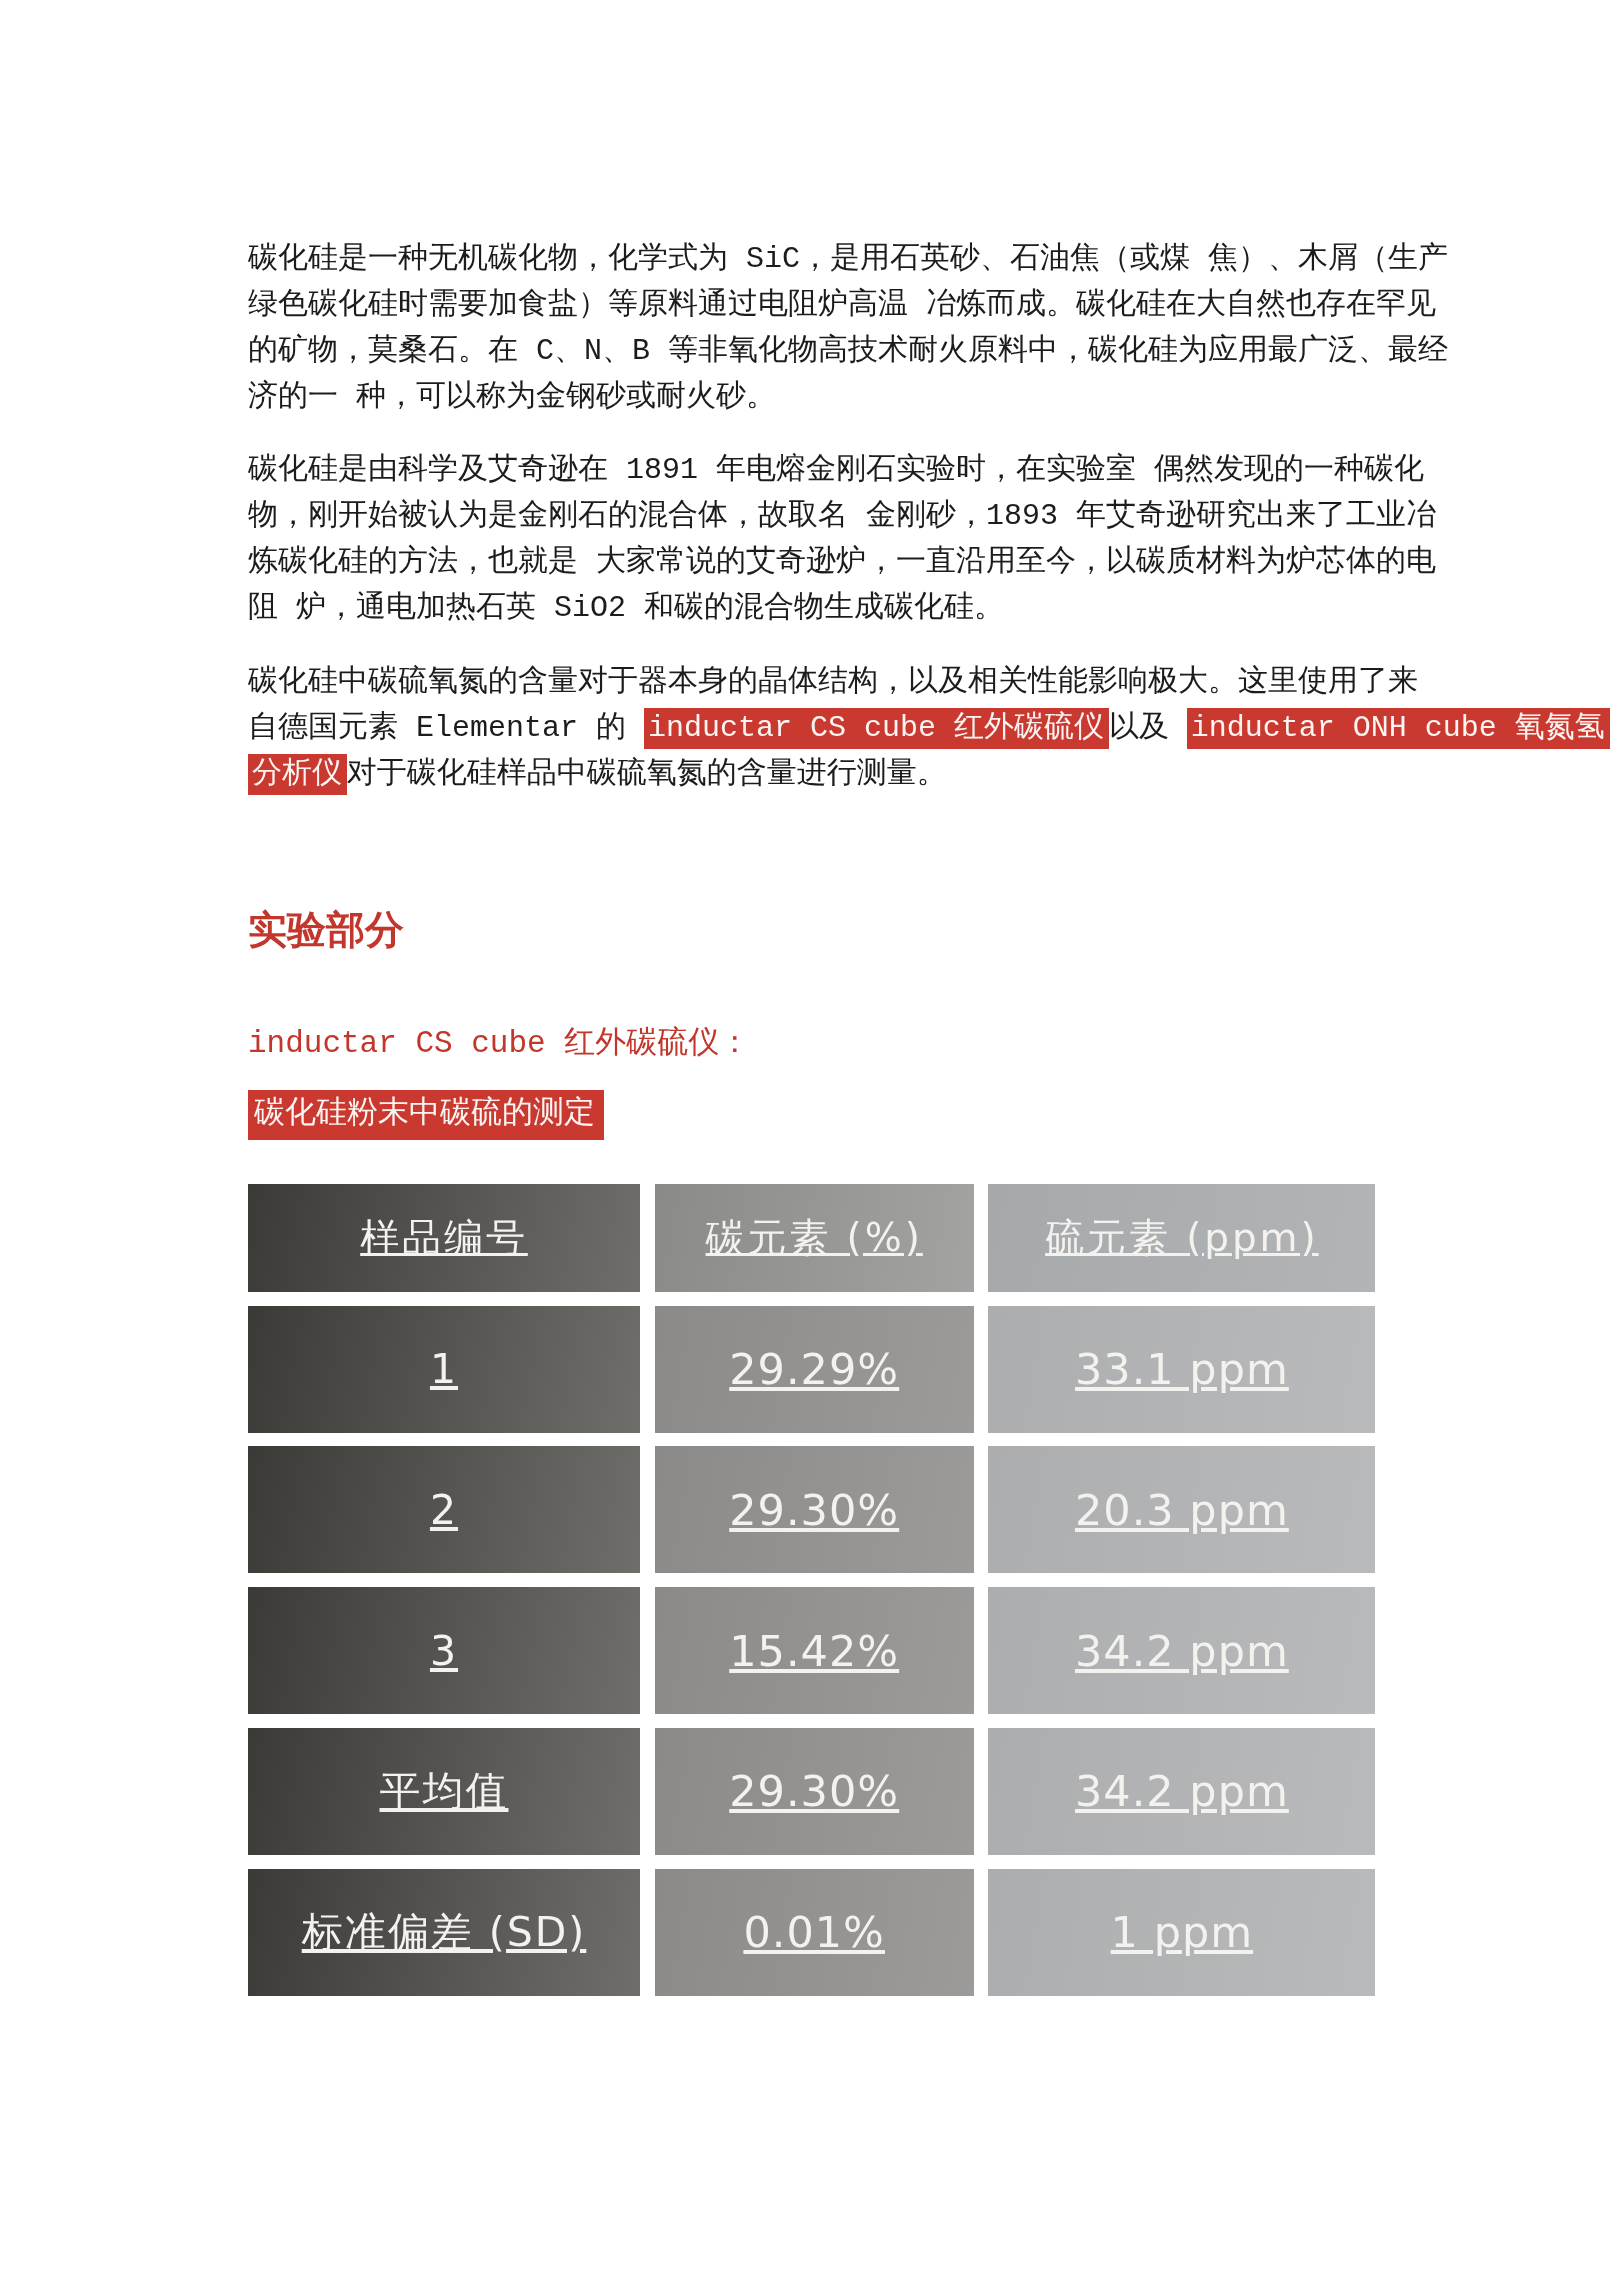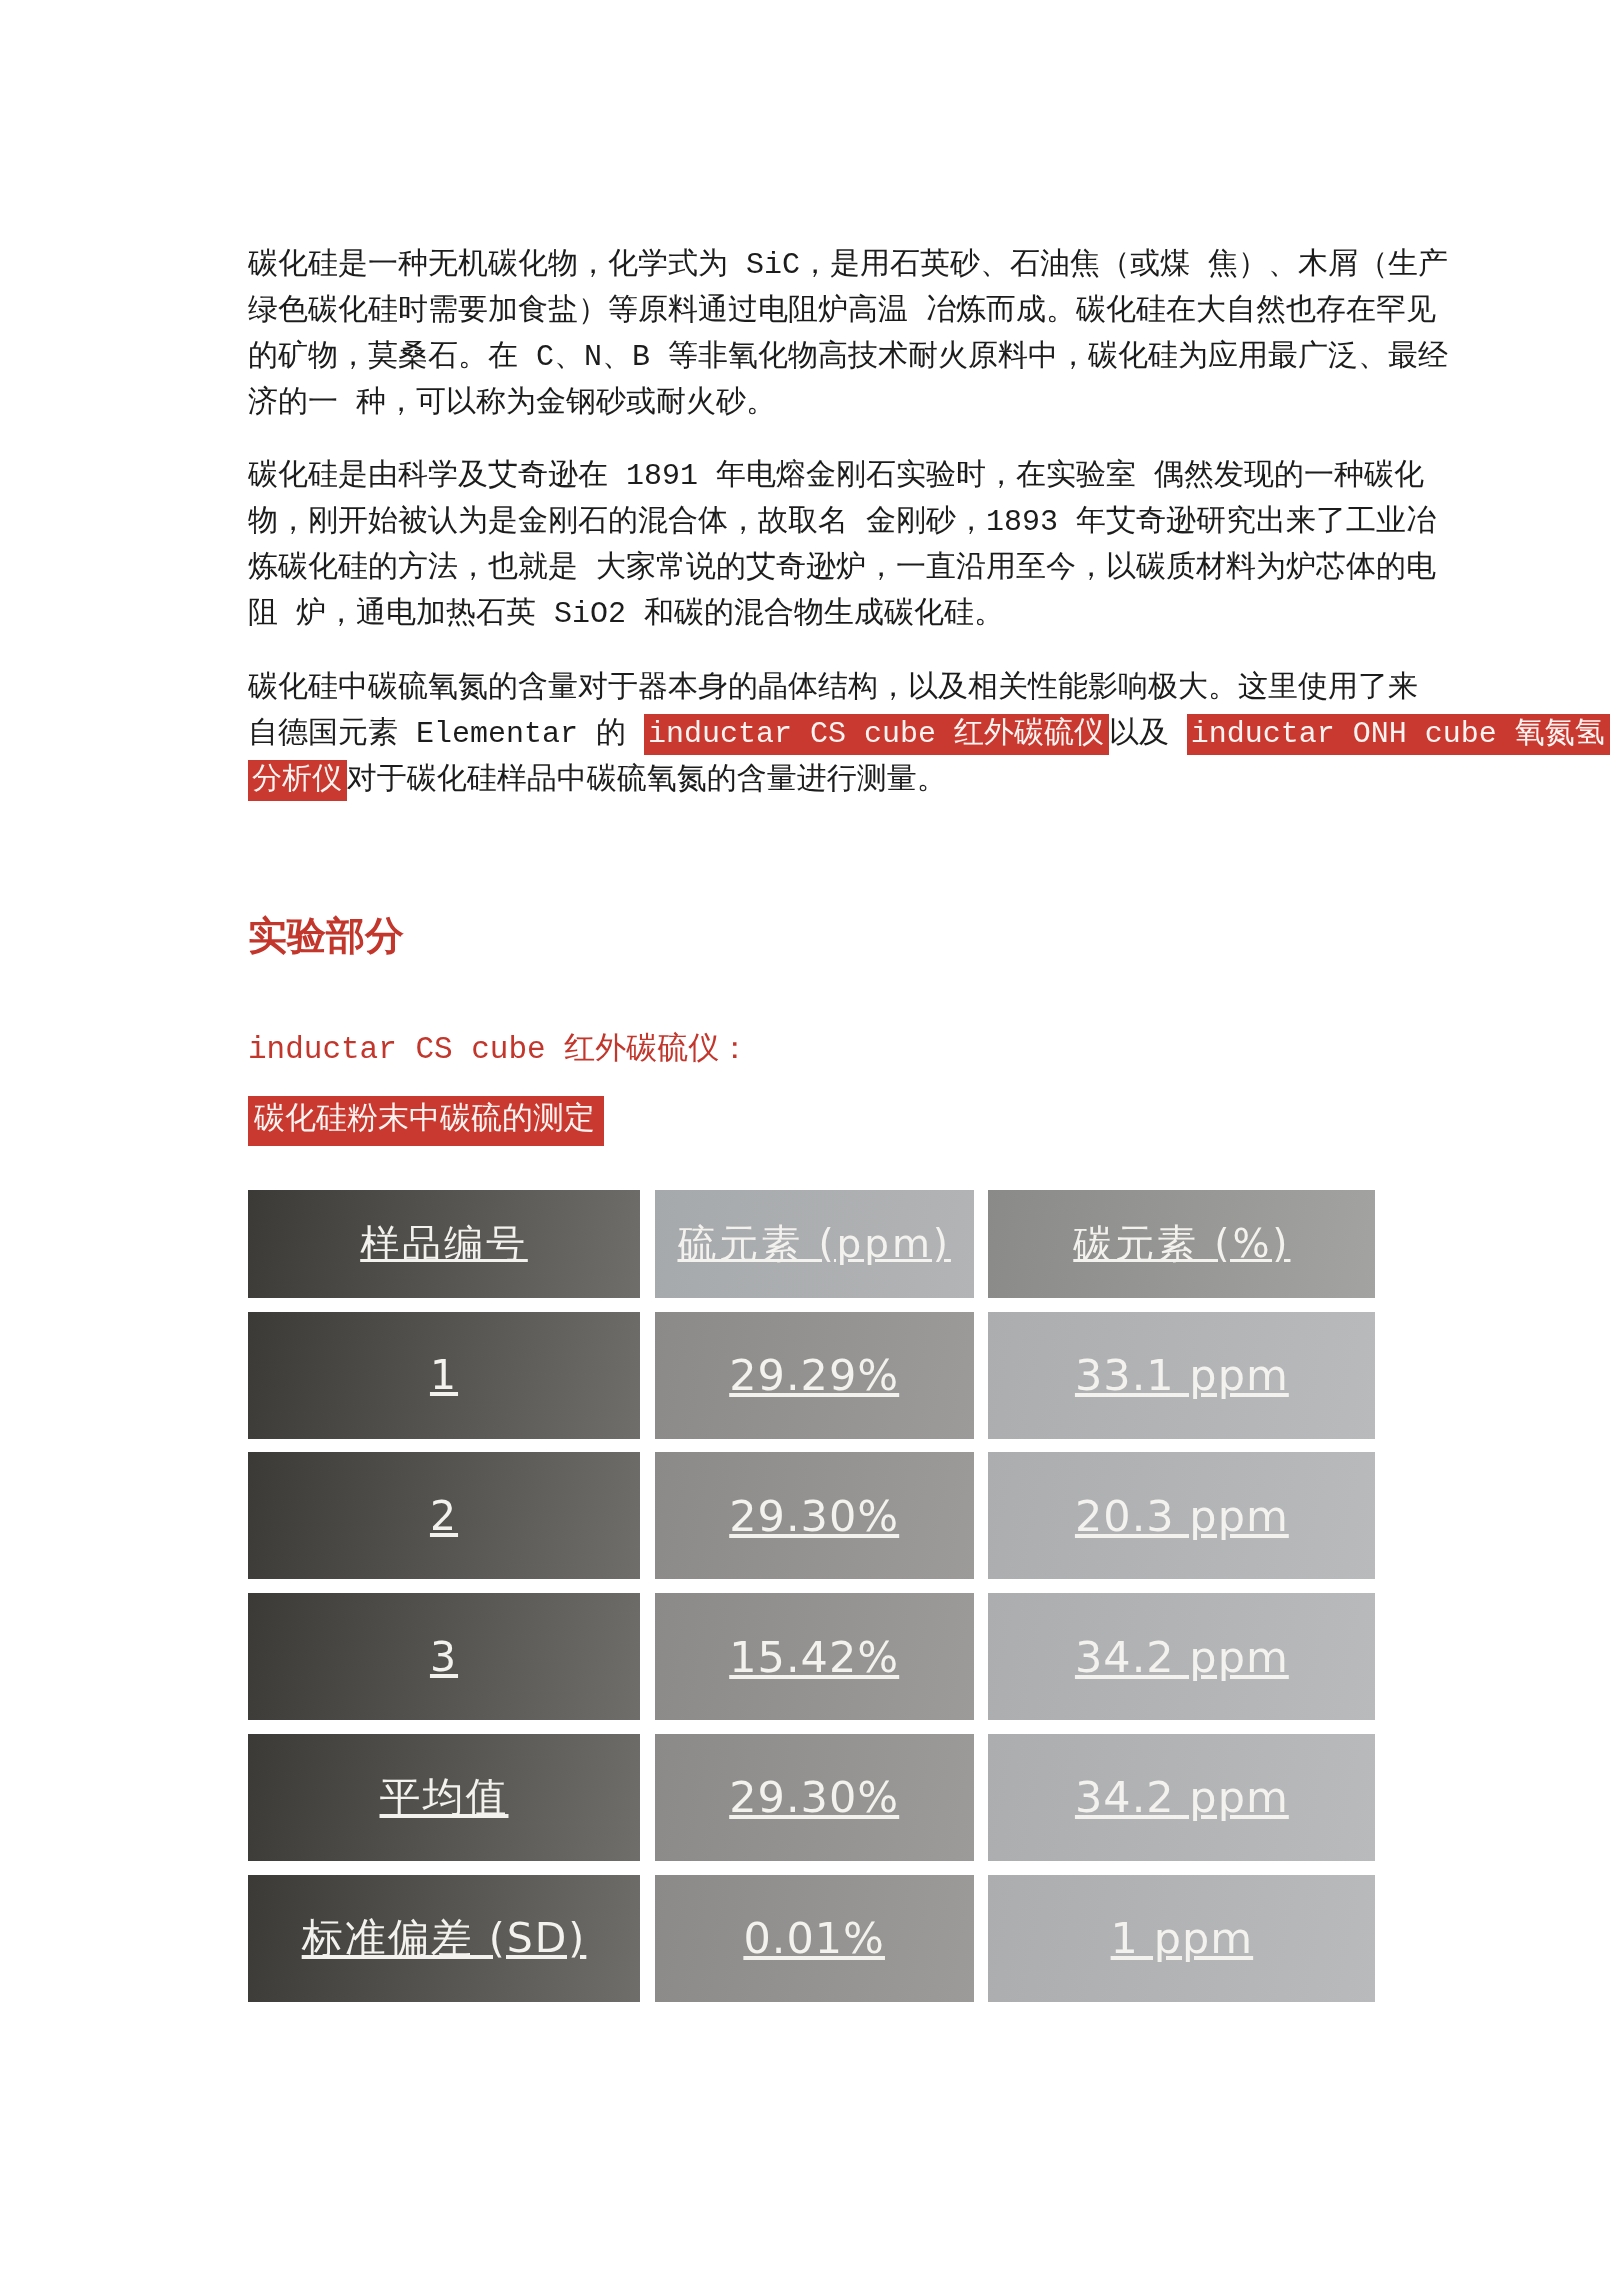--- a/index.html
+++ b/index.html
@@ -2,21 +2,21 @@
 <html><head>
 <meta charset="utf-8">
 <style>
   html,body { margin:0; padding:0; background:#e8e8e8; }
   .page {
     position:relative; width:1620px; height:2292px; margin:0 auto;
     background:#ffffff; overflow:hidden;
     font-family:"Liberation Mono","DejaVu Sans Mono",monospace;
     color:#1c1c1c;
   }
-  .content { position:absolute; left:248px; top:242px; width:1184px; }
+  .content { position:absolute; left:248px; top:236px; width:1184px; }
 
   .p { margin:0 0 27.4px 0; }
   .line { font-size:30px; line-height:46px; white-space:nowrap; }
   .seg { }
   .seg.hl { background:#ca392f; color:#fbf4f2; padding:2.9px 4.9px 3.9px 3.9px; }
 
   .heading {
     margin:111px 0 0 0; font-size:39px; line-height:51px;
     font-weight:bold; color:#c2362c;
   }
@@ -76,22 +76,22 @@
     <div class="heading">实验部分</div>
 
     <div class="subline">inductar CS cube 红外碳硫仪：</div>
 
     <div class="hl-line">
       <span class="hl-box">碳化硅粉末中碳硫的测定</span>
     </div>
 
     <div id="results-table" class="table">
         <div class="cell hd c0">样品编号</div>
+        <div class="cell hd c1">碳元素 (%)</div>
         <div class="cell hd c2">硫元素 (ppm)</div>
-        <div class="cell hd c1">碳元素 (%)</div>
         <div class="cell c0 lbl">1</div>
         <div class="cell c1 val">29.29%</div>
         <div class="cell c2 val">33.1 ppm</div>
         <div class="cell c0 lbl">2</div>
         <div class="cell c1 val">29.30%</div>
         <div class="cell c2 val">20.3 ppm</div>
         <div class="cell c0 lbl">3</div>
         <div class="cell c1 val">15.42%</div>
         <div class="cell c2 val">34.2 ppm</div>
         <div class="cell c0 lbl">平均值</div>

